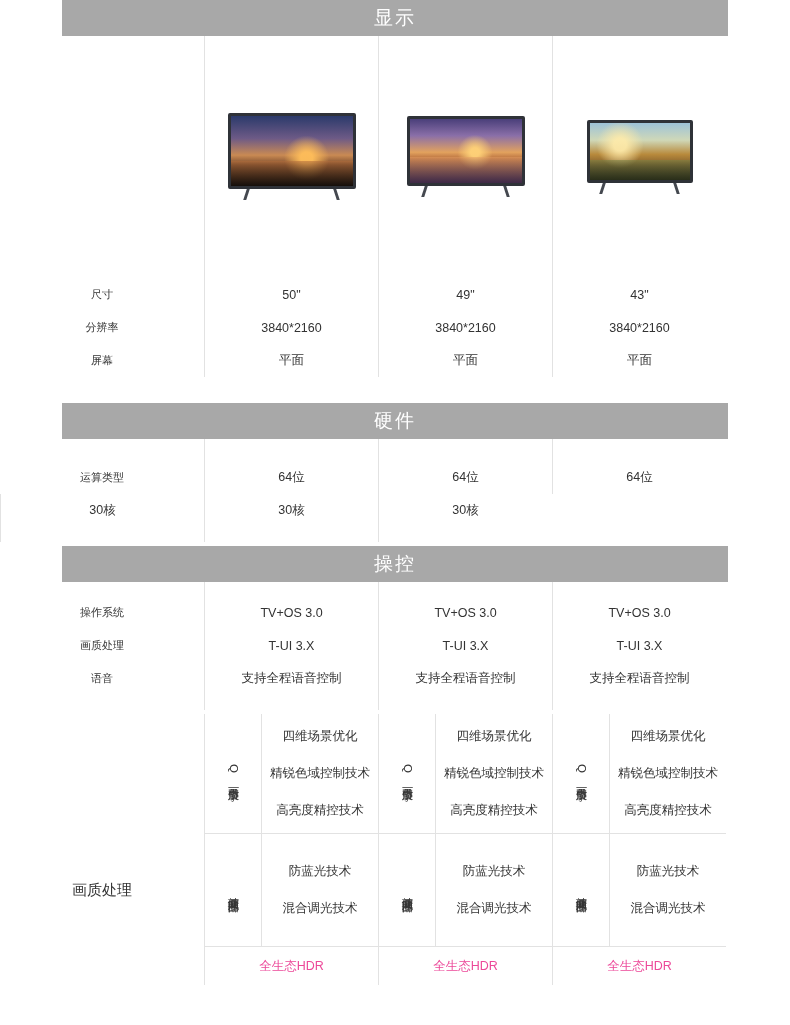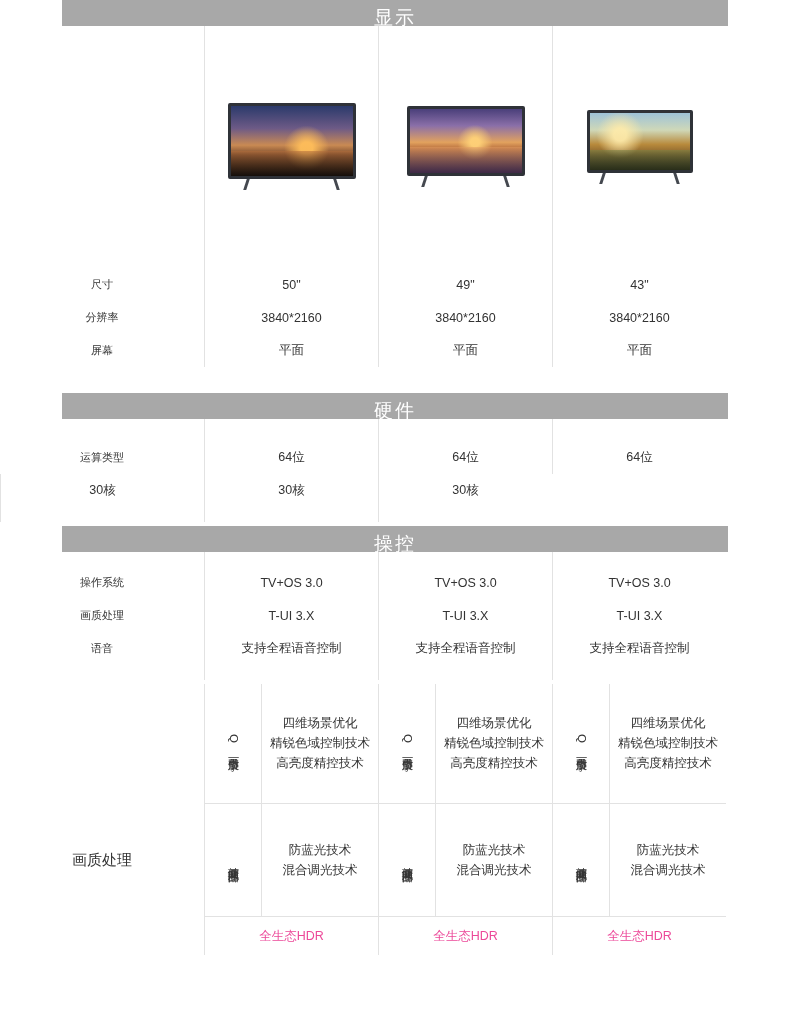--- a/index.html
+++ b/index.html
@@ -20,21 +20,21 @@
   }
 
   
   .section-bar {
     margin: 0 62px 0 62px;
     background: #a8a8a8;
     color: #ffffff;
     text-align: center;
     font-size: 19px;
     line-height: 36px;
-    height: 26px;
+    height: 36px;
     letter-spacing: 2px;
   }
 
   
   .grid {
     display: grid;
     grid-template-columns: 204px 174px 174px 174px;
     margin-left: 0;
     width: 790px;
   }
@@ -156,21 +156,21 @@
     letter-spacing: 1px;
     line-height: 17px;
     text-align: center;
   }
   .pq-items {
     flex: 1;
     display: flex;
     flex-direction: column;
     align-items: center;
     justify-content: center;
-    gap: 3px;
+    gap: 20px;
     font-size: 12.5px;
     color: #333;
   }
   .pq-sub {
     border-bottom: 1px solid #e2e2e2;
   }
   .pq-band1 { height: 120px; }
   .pq-band2 { height: 113px; }
   .pq-foot {
     height: 38px;

